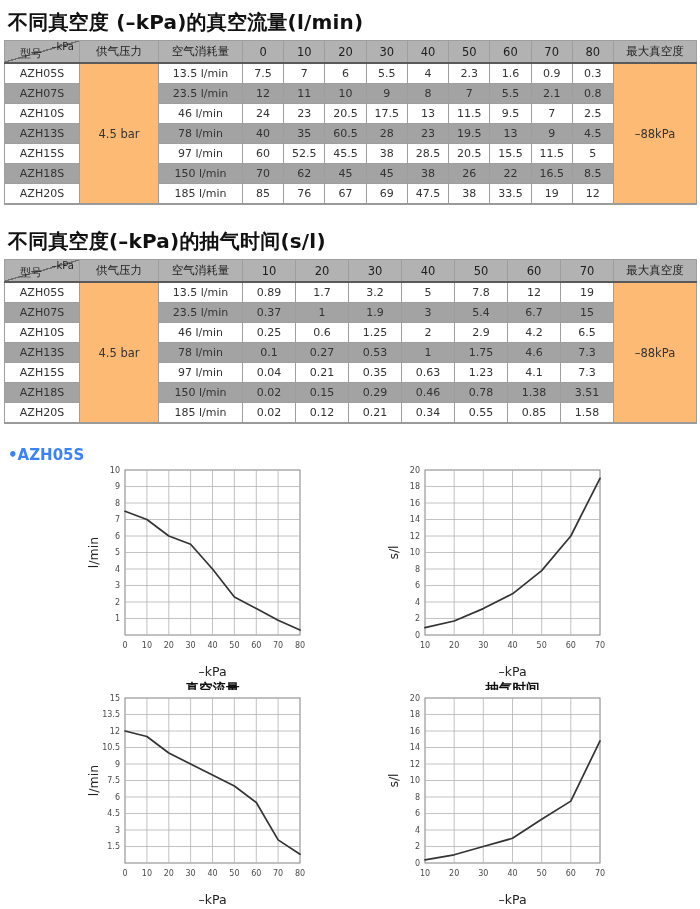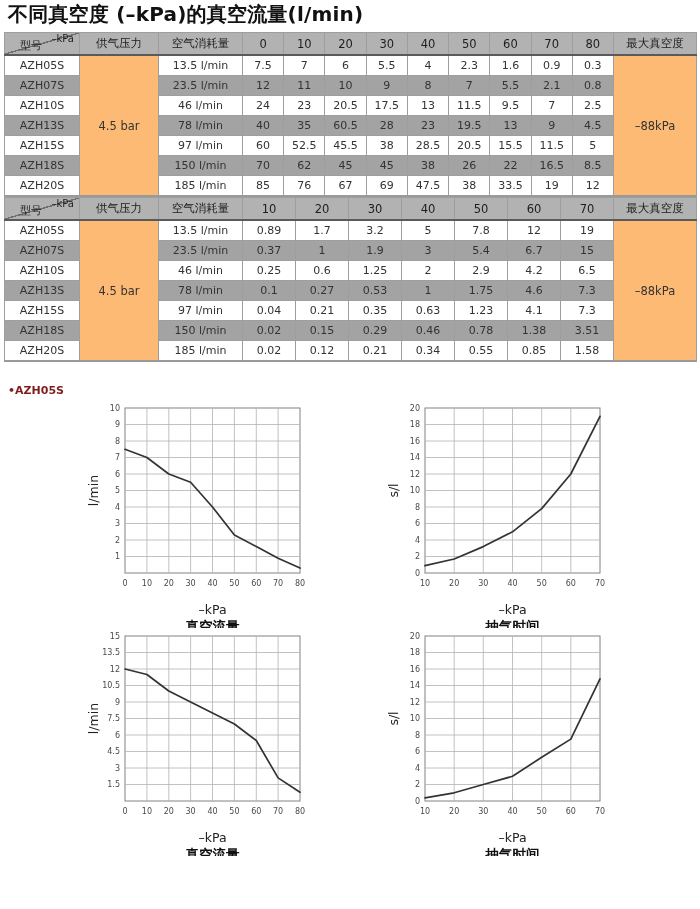--- a/index.html
+++ b/index.html
@@ -1,19 +1,19 @@
 <!DOCTYPE html>
 <html><head>
 <meta charset="utf-8">
 <style>
   html,body{margin:0;padding:0;background:#fff;}
   .page{
     position:relative;width:700px;height:909px;overflow:hidden;background:#fff;
     font-family:"DejaVu Sans","Liberation Sans",sans-serif;color:#222;
-    padding-top:3px;box-sizing:border-box;
+    padding-top:11px;box-sizing:border-box;
   }
   .section-title{
     margin:0 0 6px 8px;font-size:20px;line-height:23px;font-weight:bold;color:#111;
     letter-spacing:0.2px;
   }
   .section-title.t2{margin-top:25px;}
   
   .spec-table{
     border-collapse:collapse;table-layout:fixed;width:692px;margin-left:4px;
     font-size:11px;color:#333;border:1px solid #8f8f8f;border-bottom:2px solid #9a9a9a;
@@ -32,21 +32,21 @@
   .corner::after{
     content:"";position:absolute;inset:0;
     background:linear-gradient(to bottom right,
       transparent calc(50% - 0.7px),#6e6e6e calc(50% - 0.7px),
       #6e6e6e calc(50% + 0.7px),transparent calc(50% + 0.7px));
   }
   .corner .ct{position:absolute;top:0px;right:5px;font-size:10px;z-index:1;}
   .corner .cb{position:absolute;bottom:1px;left:15px;font-size:11px;z-index:1;}
   
   .model-label{
-    margin:22px 0 0 8px;height:16px;font-size:11px;font-weight:bold;color:#7f1d1d;
+    margin:22px 0 0 8px;height:16px;font-size:15px;font-weight:bold;color:#3b82f6;
   }
   .model-label.ml2{margin-top:0;}
   .charts-row{display:flex;padding-left:85px;}
   .charts-row .chart + .chart{margin-left:68px;}
   .chart svg{display:block;}
   .grid{stroke:#b3b3b3;stroke-width:0.8;}
   .frame{fill:none;stroke:#828282;stroke-width:1;}
   .tick{font-size:8px;fill:#4a4a4a;font-family:"DejaVu Sans",sans-serif;}
   .axis-label{font-size:12.5px;fill:#222;font-family:"DejaVu Sans",sans-serif;}
   .chart-title{font-size:13.5px;font-weight:bold;fill:#111;font-family:"DejaVu Sans",sans-serif;}
@@ -182,20 +182,21 @@
           <td class="num">69</td>
           <td class="num">47.5</td>
           <td class="num">38</td>
           <td class="num">33.5</td>
           <td class="num">19</td>
           <td class="num">12</td>
         </tr>
       </tbody>
     </table>
 
+  <h1 class="section-title t2">不同真空度(–kPa)的抽气时间(s/l)</h1>
   <table class="spec-table">
       <colgroup>
         <col style="width:75px">
         <col style="width:79px">
         <col style="width:84px">
         <col style="width:53.00px">
         <col style="width:53.00px">
         <col style="width:53.00px">
         <col style="width:53.00px">
         <col style="width:53.00px">

